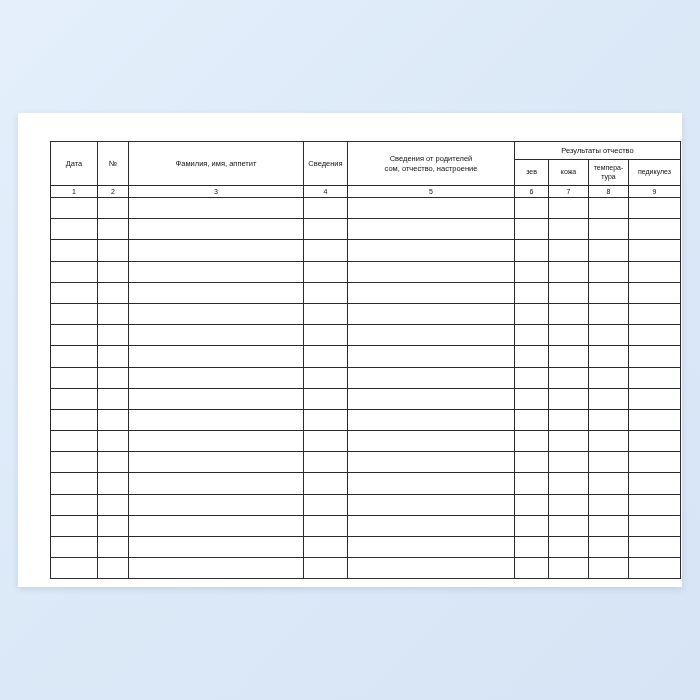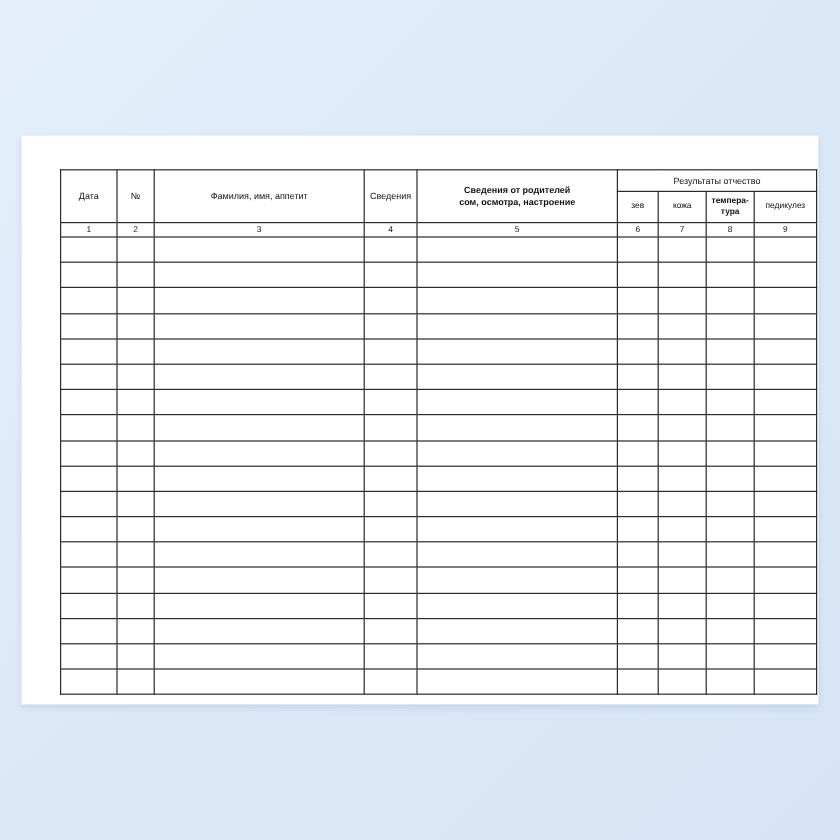--- a/index.html
+++ b/index.html
@@ -78,21 +78,20 @@
   .c2 { width: 31px; }
   .c3 { width: 175px; }
   .c4 { width: 44px; }
   .c5 { width: 167px; }
   .c6 { width: 34px; }
   .c7 { width: 40px; }
   .c8 { width: 40px; }
   .c9 { width: 52px; }
   .two-line {
     display: block;
-    font-weight: bold;
   }
   .two-line span {
     display: block;
   }
 </style>
 </head>
 <body>
 
 <div class="stage">
   <div class="sheet">
@@ -111,21 +110,21 @@
         </colgroup>
         <tbody>
           <tr>
             <td class="hdr-main" rowspan="2">Дата</td>
             <td class="hdr-main" rowspan="2">№</td>
             <td class="hdr-main" rowspan="2">Фамилия, имя, аппетит</td>
             <td class="hdr-main" rowspan="2">Сведения</td>
             <td class="hdr-main" rowspan="2">
               <span class="two-line">
                 <span>Сведения от родителей</span>
-                <span>сом, осмотра, настроение</span>
+                <span>сом, отчество, настроение</span>
               </span>
             </td>
             <td class="hdr-group-title" colspan="4">Результаты отчество</td>
           </tr>
           <tr>
             <td class="hdr-sub">зев</td>
             <td class="hdr-sub">кожа</td>
             <td class="hdr-sub">
               <span class="two-line">
                 <span>темпера-</span>

